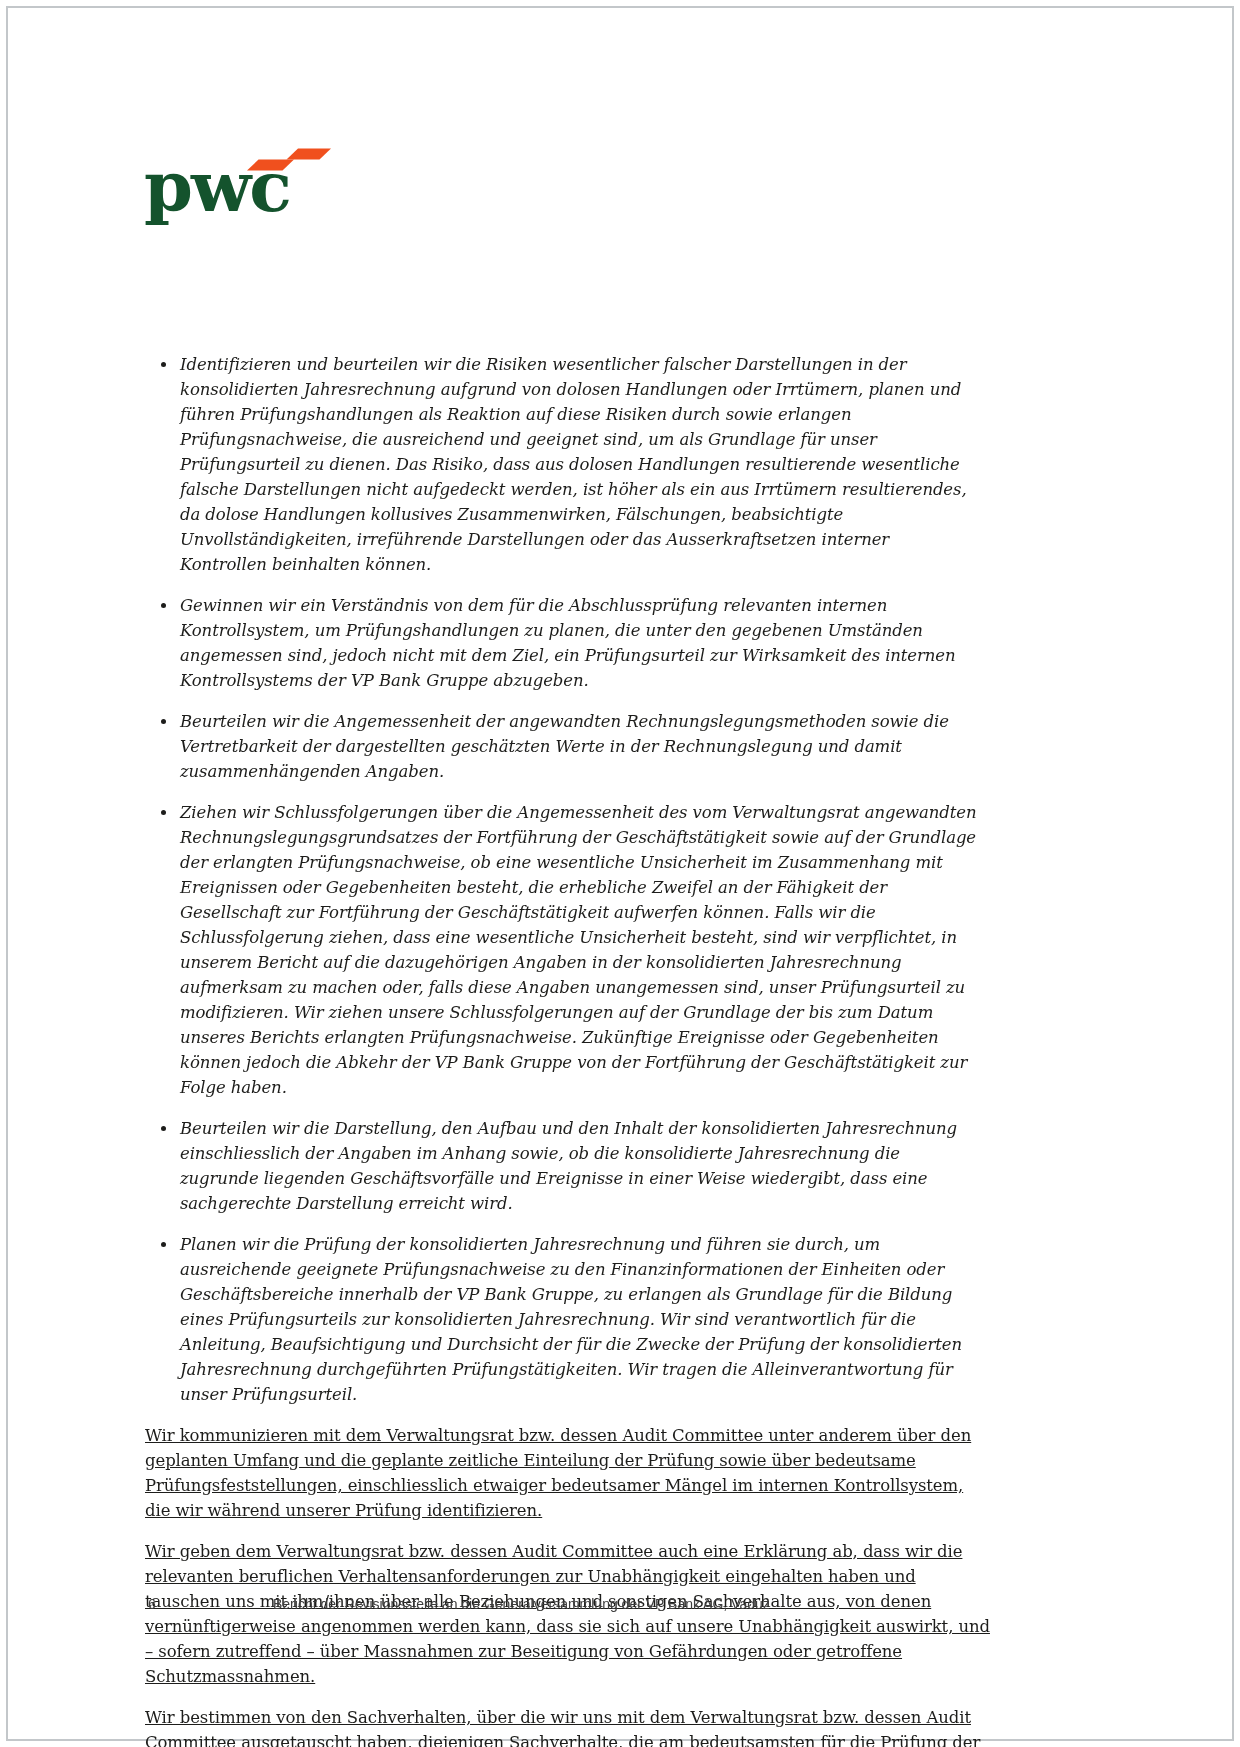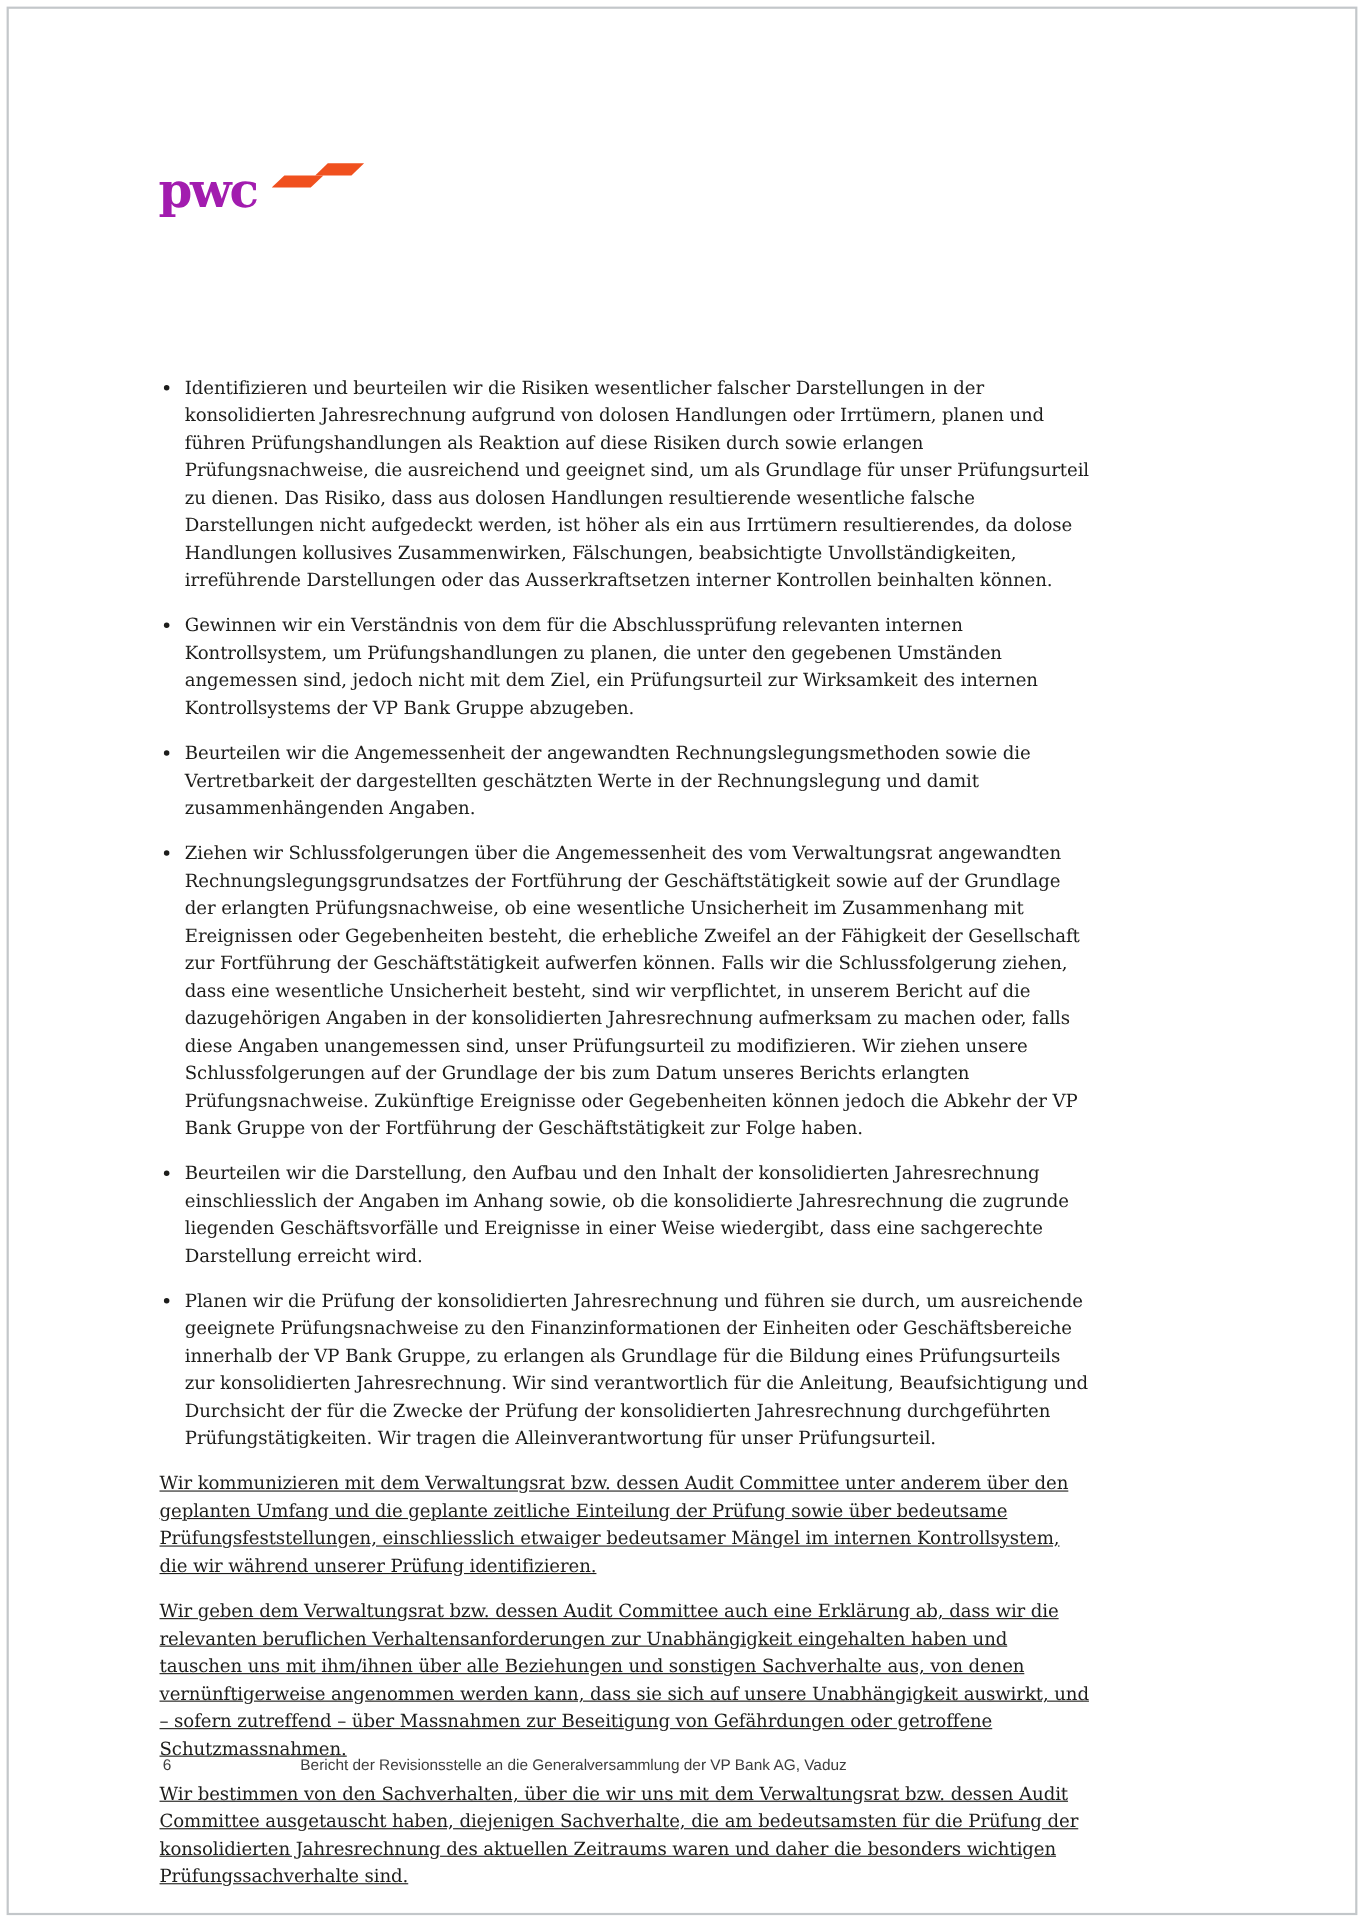--- a/index.html
+++ b/index.html
@@ -29,46 +29,47 @@
     top: 120px;
     width: 220px;
     height: 120px;
   }
   .logo-text {
     position: absolute;
     left: 0px;
     top: 32px;
     font-family: "DejaVu Serif", serif;
     font-weight: 700;
-    font-size: 44px;
+    font-size: 70px;
     letter-spacing: -2px;
     line-height: 1;
-    color: #a21caf;
+    color: #14532d;
   }
   .logo-mark {
     position: absolute;
     left: 103px;
     top: 28px;
     width: 84px;
     height: 23px;
   }
   
   .content {
     position: absolute;
     left: 145px;
     top: 340px;
     width: 846px;
     font-size: 16.5px;
     line-height: 25px;
     letter-spacing: -0.1px;
   }
   ul.bullet-list {
-    margin: 0;
+    margin: 12px;
     padding: 0;
     list-style: none;
+    font-style: italic;
   }
   ul.bullet-list li {
     position: relative;
     padding-left: 23px;
     margin: 0 0 16px 0;
   }
   ul.bullet-list li .bullet-dot {
     position: absolute;
     left: 4px;
     top: 10px;

